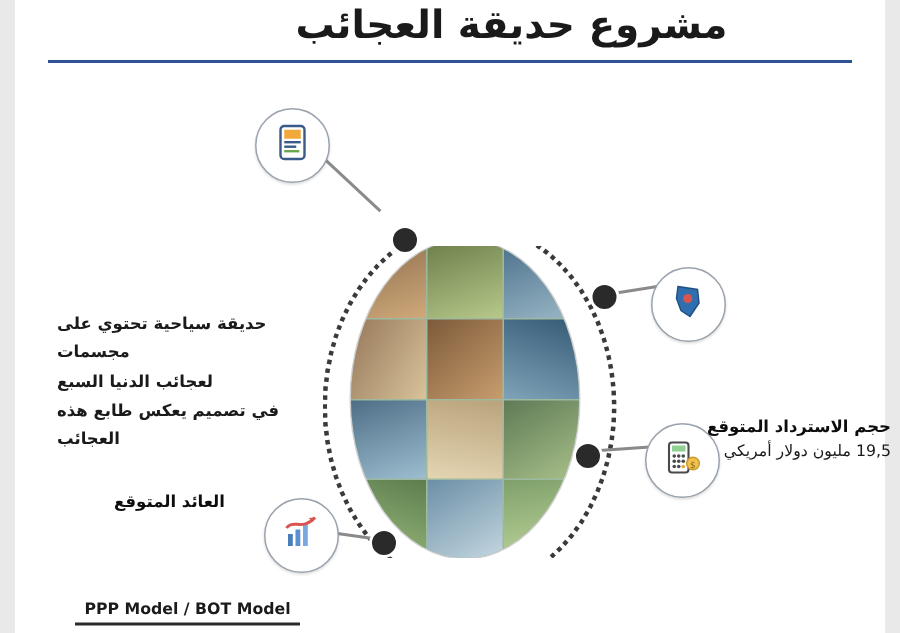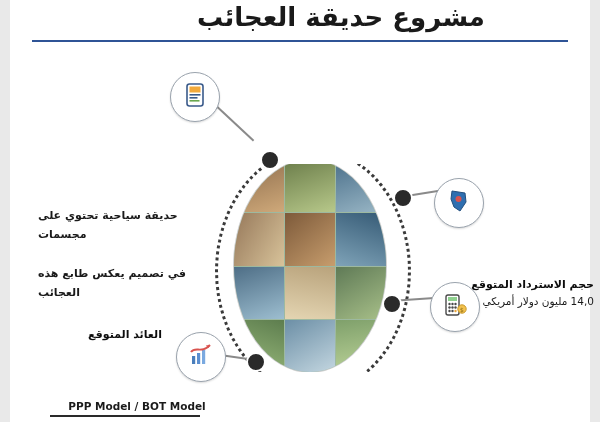--- a/index.html
+++ b/index.html
@@ -132,21 +132,20 @@
     text-align:center;direction:rtl;
     font-size:10px;line-height:1.7;color:#1a1a1a;
   }
   .fin .l1{display:block;}
   .fin .l2{display:block;}
   .ppp{
     position:absolute;left:40px;top:400px;width:150px;
     text-align:center;
     font-size:10.5px;font-weight:bold;color:#1a1a1a;
     direction:ltr;
-    margin-left:12px;
   }
   .ppp-underline{
     position:absolute;left:40px;top:415px;width:150px;height:1.5px;background:#2a2a2a;
   }
 
   .t-right{ text-align:right; }
   .t-center{ text-align:center; }
 </style>
 </head>
 <body>
@@ -225,41 +224,41 @@
         <circle cx="7.5" cy="19" r="1.2" fill="#4a4a4a"></circle>
         <circle cx="10.5" cy="19" r="1.2" fill="#4a4a4a"></circle>
         <circle cx="13.5" cy="19" r="1.2" fill="#e8a33d"></circle>
         <circle cx="20" cy="17" r="4.2" fill="#f2c14e" stroke="#c99a2e" stroke-width="1"></circle>
         <text x="20" y="20" font-size="6" text-anchor="middle" fill="#8a6a14" font-family="DejaVu Sans">$</text>
       </svg>
     </span>
   </div>
   <div class="label t-right" style="left:458px;top:278px;width:126px;">
     <span class="head">حجم الاسترداد المتوقع</span>
-    <span class="body">14,0 مليون دولار أمريكي</span>
+    <span class="body">19,5 مليون دولار أمريكي</span>
   </div>
 
   <div class="badge" style="left:166px;top:332px;">
     <span>
       <svg width="26" height="26" viewBox="0 0 26 26">
         <rect x="4" y="14" width="3.2" height="8" fill="#4a7ebb"></rect>
         <rect x="9" y="11" width="3.2" height="11" fill="#5b8fd0"></rect>
         <rect x="14" y="8" width="3.2" height="14" fill="#7aa9e0"></rect>
         <path d="M3 10 C7 4, 14 12, 22 3" stroke="#d9534f" stroke-width="2" fill="none"></path>
         <path d="M22 3 l-4.2 .4 l2.6 2.6 z" fill="#d9534f"></path>
       </svg>
     </span>
   </div>
-  <div class="label t-center" style="left:66px;top:328px;width:98px;">
+  <div class="label t-center" style="left:54px;top:328px;width:98px;">
     <span class="head">العائد المتوقع</span>
   </div>
 
   <div class="desc">
     <span>حديقة سياحية تحتوي على مجسمات</span><br>
-    <br>
+    <span>لعجائب الدنيا السبع</span><br>
     <span>في تصميم يعكس طابع هذه العجائب</span>
   </div>
 
   <div class="fin">
   </div>
 
   <div class="ppp">PPP Model / BOT Model</div>
   <div class="ppp-underline"></div>
 
 </div>

